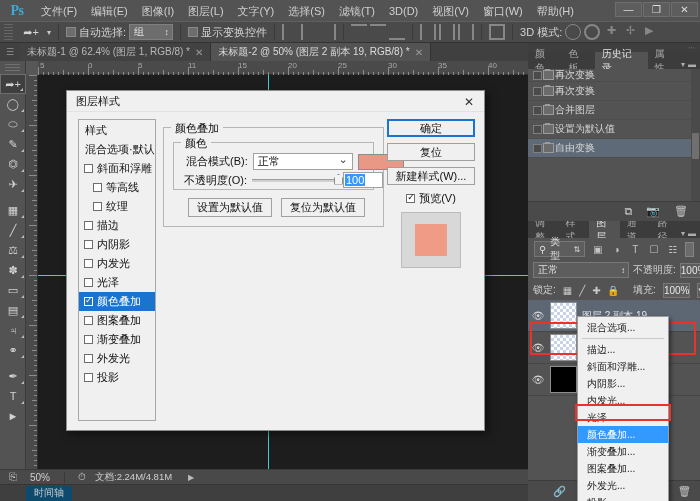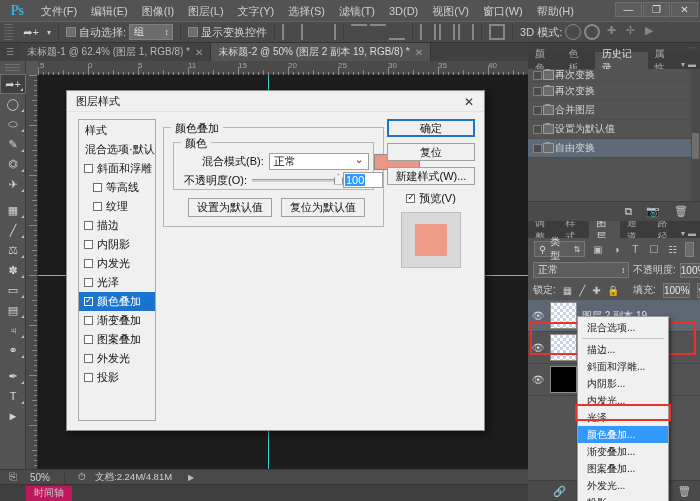--- a/index.html
+++ b/index.html
@@ -111,21 +111,21 @@
   }
   .sb-icon { width:26px; height:15px; display:flex;align-items:center;justify-content:center;color:#c9c9c9;font-size:10px;}
   .sb-zoom { width:34px; font-size:10px; color:#cfcfcf; padding-left:4px; }
   .sb-div{width:1px;height:11px;background:#3a3a3a;margin:0 4px;}
   .sb-doc { font-size:9.5px; color:#cfcfcf; }
   .sb-arrow { margin-left:16px; font-size:8px; color:#bbb;}
   .timelinebar{
     position:absolute; left:0; top:484px; width:528px; height:17px; background:#3f3f3f;
     display:flex; align-items:center; border-top:1px solid #353535;
   }
-  .tl-tab{ height:15px; padding:0 8px; background:#be185d; display:flex;align-items:center;
+  .tl-tab{ height:15px; padding:0 8px; background:#0c4a6e; display:flex;align-items:center;
     font-size:10px; color:#cacaca; margin-left:26px;}
 
   
   .dock { position:absolute; left:528px; top:43px; width:172px; height:458px; background:#444; }
   .panelgrip { height:9px; background:#3e3e3e; display:flex;align-items:center;justify-content:flex-end;padding-right:4px;}
   .panelgrip span{font-size:7px;color:#9a9a9a;letter-spacing:1px;}
   .paneltabs { height:17px; background:#3c3c3c; display:flex; align-items:flex-end; }
   .ptab {
     height:17px; padding:0 7px; display:flex; align-items:center; font-size:10px;
     color:#a9a9a9; background:#3c3c3c;
@@ -790,44 +790,44 @@
         <div class="style-item">
           <span class="scb"></span>
           <span>光泽</span>
         </div>
         <div class="style-item sel">
           <span class="scb on"></span>
           <span>颜色叠加</span>
         </div>
         <div class="style-item">
           <span class="scb"></span>
+          <span>图案叠加</span>
+        </div>
+        <div class="style-item">
+          <span class="scb"></span>
           <span>渐变叠加</span>
-        </div>
-        <div class="style-item">
-          <span class="scb"></span>
-          <span>图案叠加</span>
         </div>
         <div class="style-item">
           <span class="scb"></span>
           <span>外发光</span>
         </div>
         <div class="style-item">
           <span class="scb"></span>
           <span>投影</span>
         </div>
       </div>
 
       <div class="pane">
         <div class="group" style="left:0;top:8px;right:0;height:100px;">
           <span class="gtitle">颜色叠加</span>
 
           <div class="group" style="left:9px;top:14px;right:9px;height:48px;">
             <span class="gtitle">颜色</span>
 
-            <div class="field-row" style="position:absolute;left:28px;top:10px;">
+            <div class="field-row" style="position:absolute;left:12px;top:10px;">
               <span class="flabel">混合模式(B):</span>
               <span class="sel-box">正常</span>
               <span class="swatch" style="background: rgb(232, 152, 133);"></span>
             </div>
 
             <div class="field-row" style="position:absolute;left:10px;top:29px;">
               <span class="flabel">不透明度(O):</span>
               <span class="sliderbar">
                 <span class="sliderknob"></span>
               </span>

